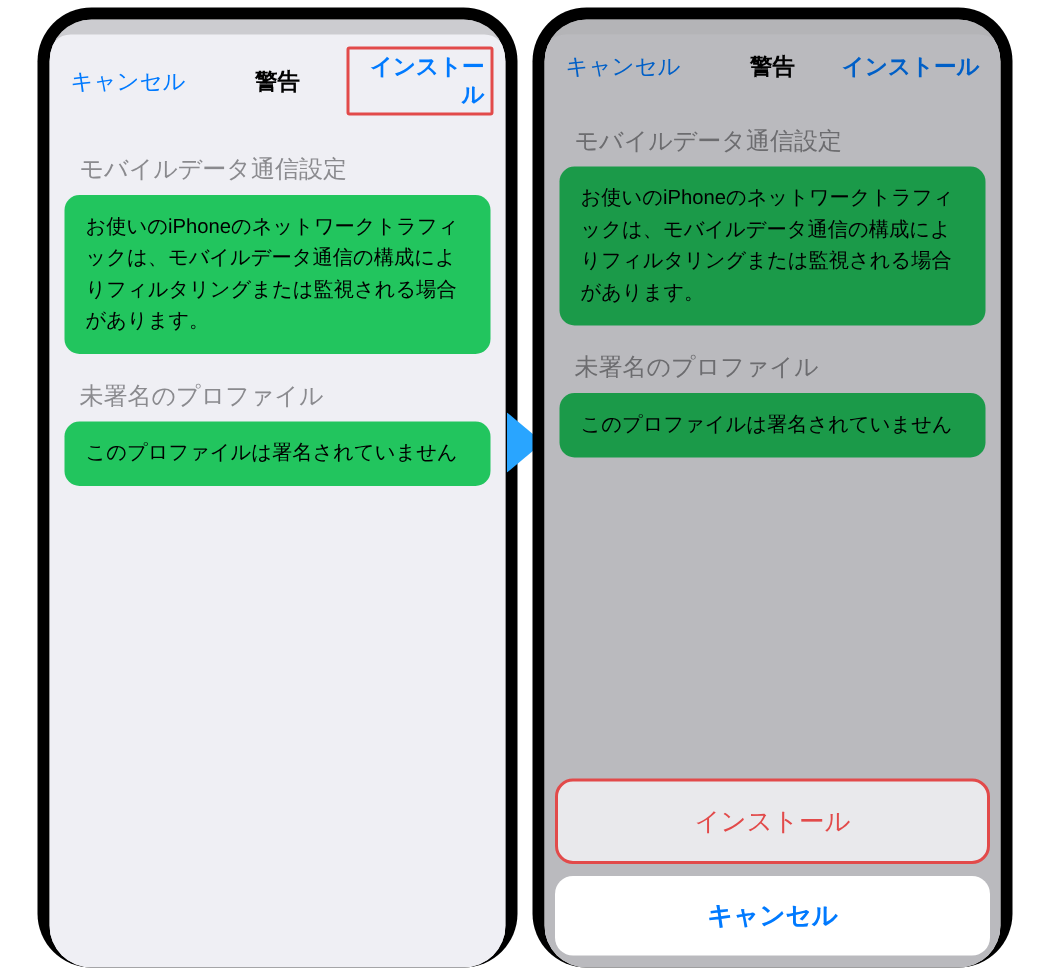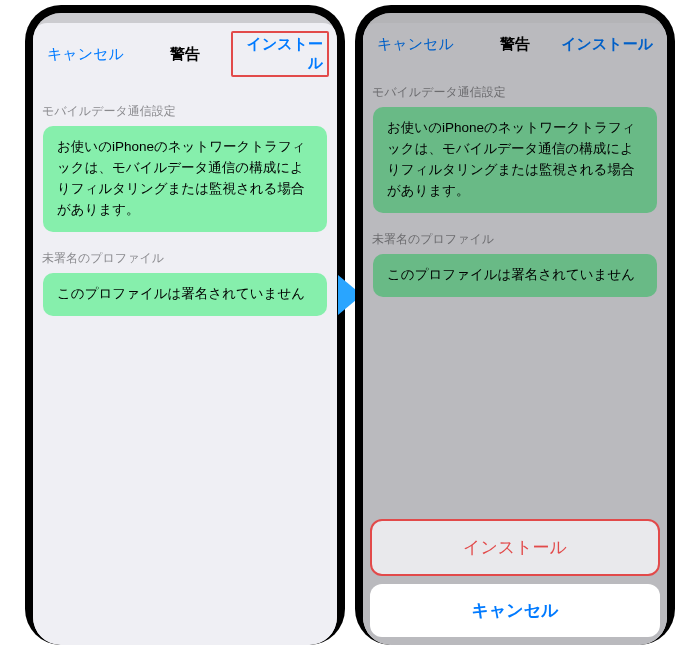--- a/index.html
+++ b/index.html
@@ -62,25 +62,25 @@
     .hdr-right { color: #007aff; font-weight: 600; flex: 1; text-align: right; }
     .highlight-install {
       border: 2px solid #e24a4a;
       padding: 2px 4px;
       border-radius: 2px;
       margin: -4px -6px -4px 0;
       display: inline-block;
     }
     .section-label {
       color: #8a8a8e;
-      font-size: 12px;
-      padding: 18px 16px 6px 9px;
+      font-size: 16px;
+      padding: 18px 16px 6px 20px;
     }
     .cell {
-      background: #86efac;
+      background: #22c55e;
       margin: 0 10px;
       border-radius: 10px;
       padding: 11px 14px;
       font-size: 13.5px;
       line-height: 1.55;
       color: #000;
     }
     .action-sheet {
       position: absolute;
       left: 7px; right: 7px; bottom: 8px;

